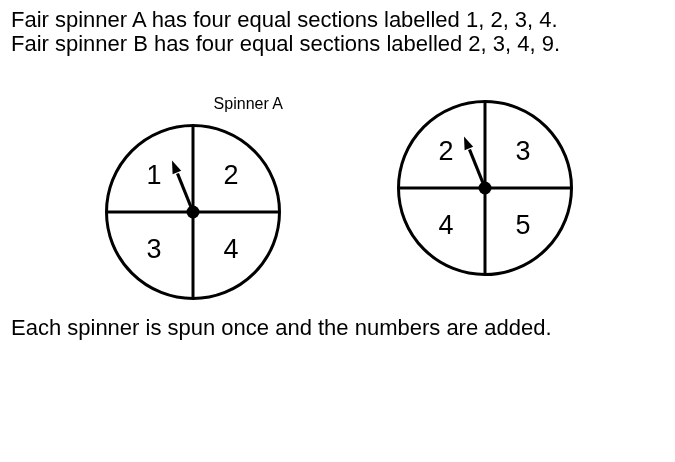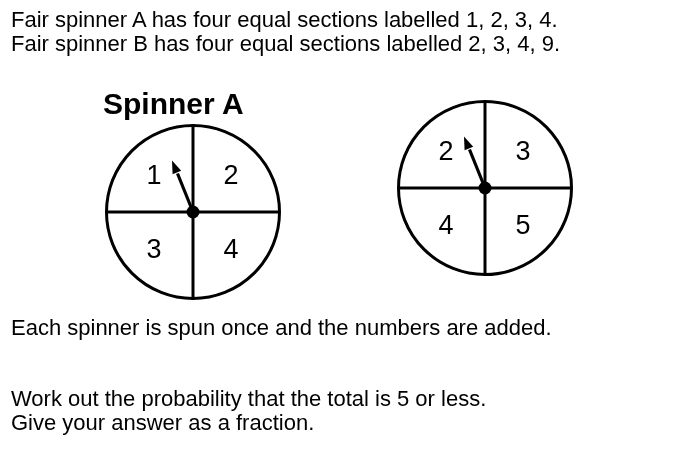--- a/index.html
+++ b/index.html
@@ -28,25 +28,24 @@
   .body-1  { top: 316px; }
   .body-2  { top: 387px; }
   .spinner-fig {
     position: absolute;
     top: 92px;
     width: 180px;
   }
   .spinner-a { left: 103px; }
   .spinner-b { left: 395px; }
   .spinner-title {
-    font-size: 30px;
+    font-size: 16px;
     line-height: 24px;
-    text-align: left;
+    text-align: right;
     white-space: nowrap;
-    font-weight: bold;
   }
   .spinner-svg {
     display: block;
     margin-top: 6px;
   }
   .spinner-num {
     font-family: "Liberation Sans", "DejaVu Sans", sans-serif;
     font-size: 27px;
     fill: #000000;
   }
@@ -93,18 +92,14 @@
         <polygon points="69,38.5 78.2,48.8 69.6,52.2" fill="#000000"></polygon>
       </g>
       <circle cx="90" cy="90" r="6.5" fill="#000000"></circle>
     </svg>
   </div>
 
   <div class="textblock body-1">
     <div>Each spinner is spun once and the numbers are added.</div>
   </div>
 
-  <div class="textblock body-2">
-    <div>Work out the probability that the total is 5 or less.</div>
-    <div>Give your answer as a fraction.</div>
-  </div>
 
 </div>
 
 </body></html>

